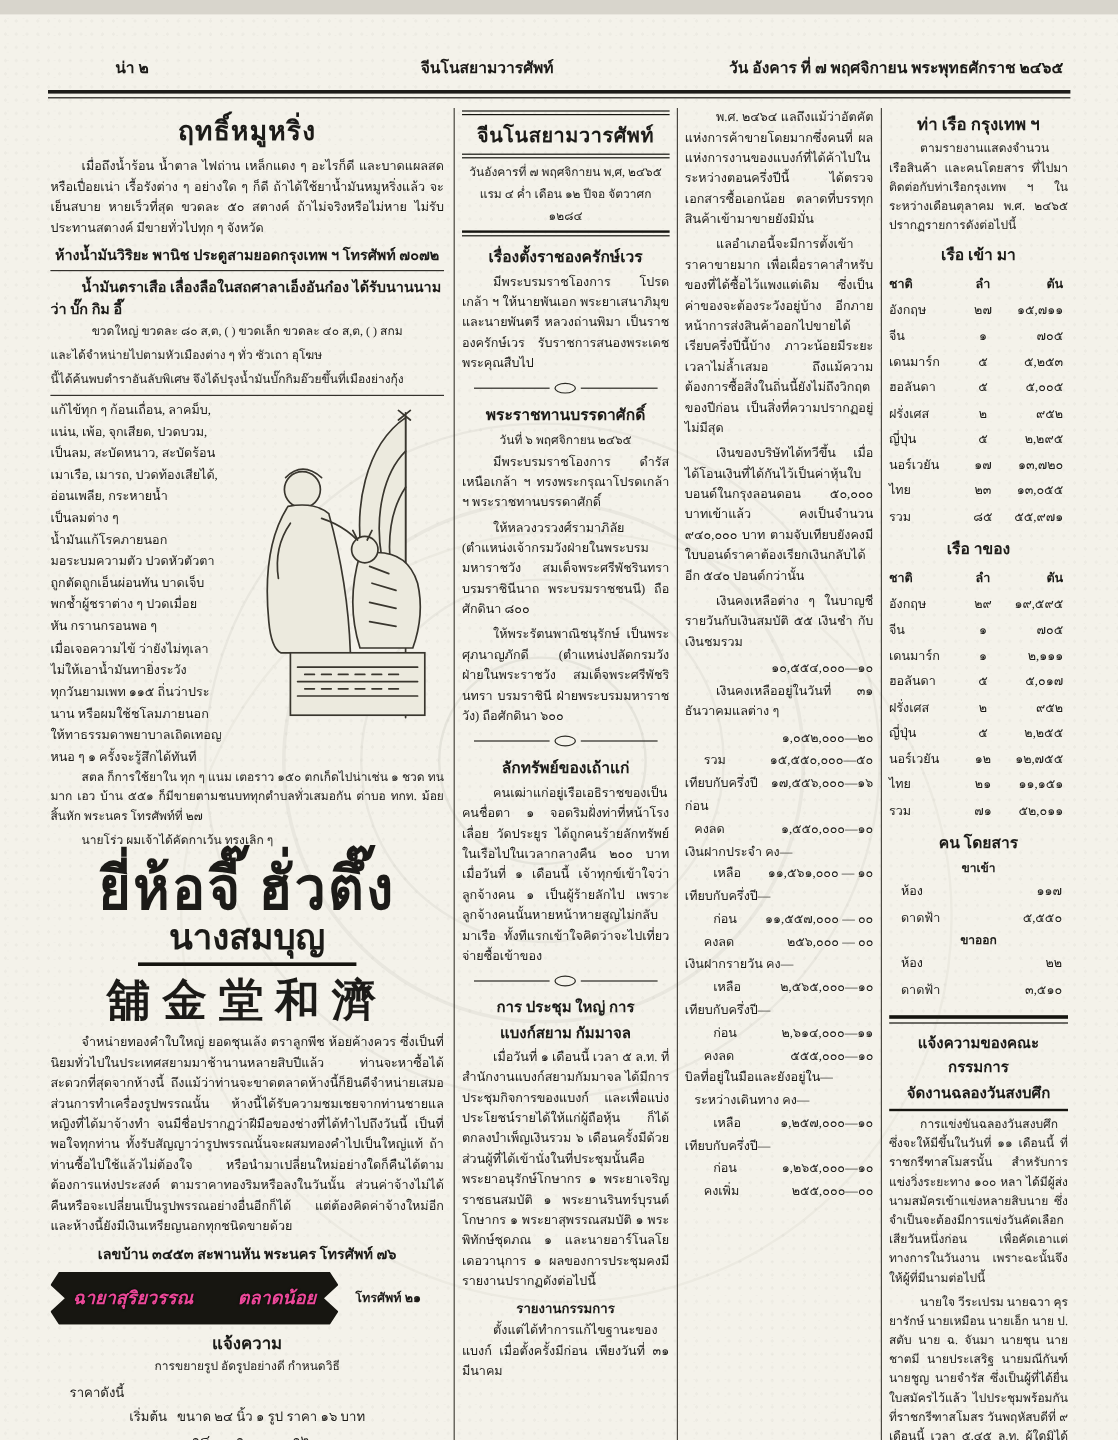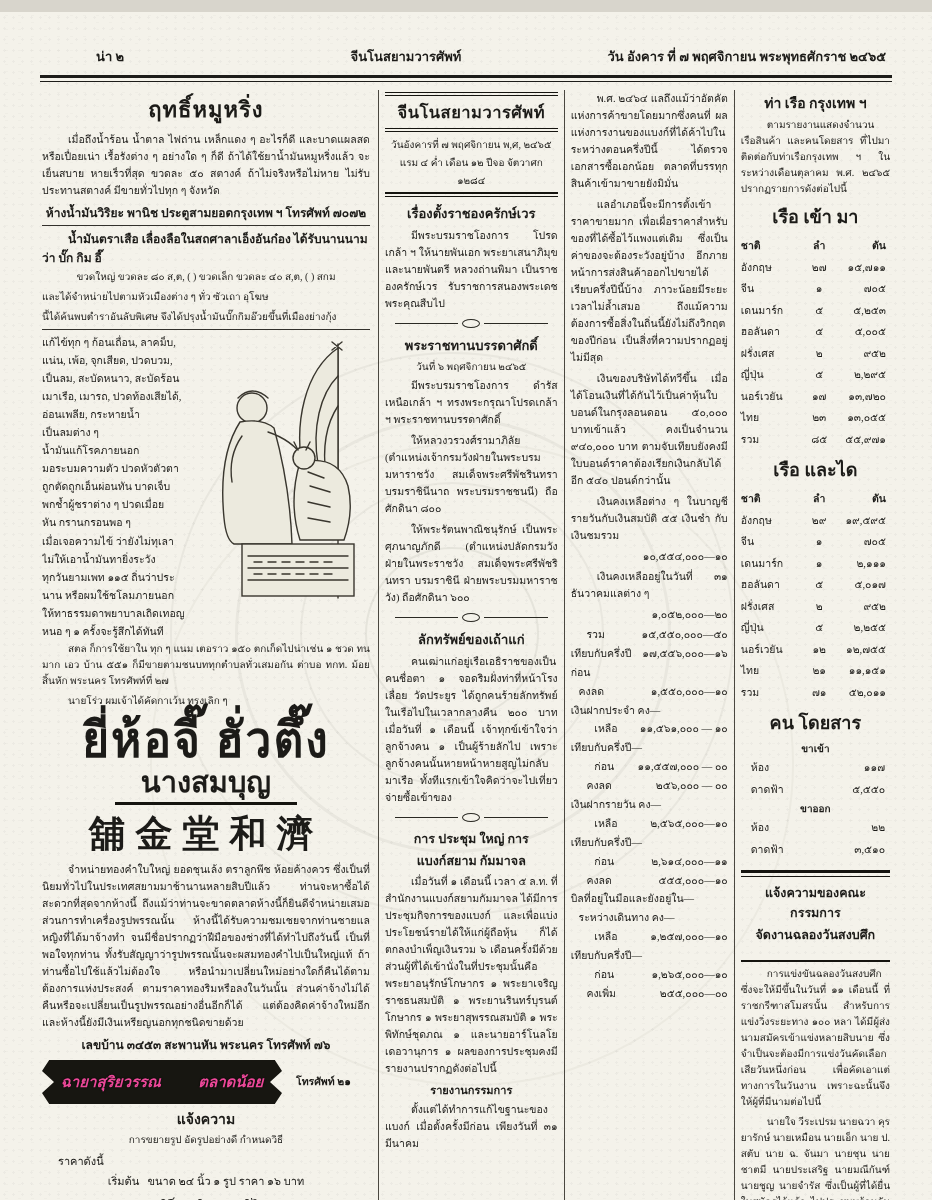--- a/index.html
+++ b/index.html
@@ -81,21 +81,21 @@
   .orndiv{display:flex;align-items:center;margin:7px 10px;}
   .orndiv::before,.orndiv::after{content:"";flex:1;border-top:1px solid #2a2923;}
   .orndiv span{width:16px;height:7px;border:1px solid #2a2923;border-radius:50%;margin:0 4px;}
 
   .finrow{display:flex;justify-content:space-between;font-size:10.5px;line-height:1.8;}
   .finrow .fl{white-space:pre-wrap;}
   .finrow .fa{white-space:nowrap;}
   .amtline{text-align:right;font-size:10.5px;margin:1px 0 3px 0;}
 
   .port-h{font-size:14px;font-weight:bold;text-align:center;margin:2px 0 3px 0;}
-  .subh{font-size:18px;font-weight:bold;text-align:center;margin:5px 0 4px 0;}
+  .subh{font-size:13px;font-weight:bold;text-align:center;margin:5px 0 4px 0;}
   .shead,.srow{display:flex;font-size:10.5px;line-height:2.05;}
   .shead{font-weight:bold;}
   .sc1{width:44%;}
   .sc2{width:20%;text-align:center;}
   .sc3{width:36%;text-align:right;padding-right:4px;}
   .paxrow{display:flex;font-size:10.5px;line-height:2.1;}
   .paxrow .pl{width:46%;padding-left:10px;}
   .paxrow .pv{width:44%;text-align:right;}
   .thick{height:3px;border-top:3px solid #15140f;border-bottom:1px solid #15140f;margin:8px 0 6px 0;}
 
@@ -427,21 +427,21 @@
             <span class="sc3">๑๓,๐๕๕</span>
           </div>
 
           <div class="srow">
             <span class="sc1">รวม</span>
             <span class="sc2">๘๕</span>
             <span class="sc3">๕๕,๙๗๑</span>
           </div>
         </div>
 
-      <div class="subh">เรือ และได</div>
+      <div class="subh">เรือ าของ</div>
       <div class="shead">
         <span class="sc1">ชาติ</span>
         <span class="sc2">ลำ</span>
         <span class="sc3">ตัน</span>
       </div>
       <div>
 
           <div class="srow">
             <span class="sc1">อังกฤษ</span>
             <span class="sc2">๒๙</span>
@@ -520,19 +520,19 @@
           </div>
 
           <div class="paxrow">
             <span class="pl">ดาดฟ้า</span>
             <span class="pv">๓,๕๑๐</span>
           </div>
         </div>
 
       <div class="thick"></div>
       <div class="arth2">แจ้งความของคณะกรรมการ</div>
-      <div class="arth2" style="border-bottom:2px solid #15140f;padding-bottom:15px;margin-bottom:4px;">จัดงานฉลองวันสงบศึก</div>
+      <div class="arth2" style="border-bottom:2px solid #15140f;padding-bottom:3px;margin-bottom:4px;">จัดงานฉลองวันสงบศึก</div>
       <p class="xs just ind">การแข่งขันฉลองวันสงบศึก ซึ่งจะให้มีขึ้นในวันที่ ๑๑ เดือนนี้ ที่ราชกรีฑาสโมสรนั้น สำหรับการแข่งวิ่งระยะทาง ๑๐๐ หลา ได้มีผู้ส่งนามสมัครเข้าแข่งหลายสิบนาย ซึ่งจำเป็นจะต้องมีการแข่งวันคัดเลือกเสียวันหนึ่งก่อน เพื่อคัดเอาแต่ทางการในวันงาน เพราะฉะนั้นจึงให้ผู้ที่มีนามต่อไปนี้</p>
       <p class="xs just ind">นายใจ วีระเปรม นายฉวา คุรยารักษ์ นายเหมือน นายเอ็ก นาย ป. สตับ นาย ฉ. จันมา นายชุน นายชาตมี นายประเสริฐ นายมณีกันฑ์ นายชูญ นายจำรัส ซึ่งเป็นผู้ที่ได้ยื่นใบสมัครไว้แล้ว ไปประชุมพร้อมกันที่ราชกรีฑาสโมสร วันพฤหัสบดีที่ ๙ เดือนนี้ เวลา ๕.๔๕ ล.ท. ผู้ใดมิได้เข้าแข่งขันในการคัดเลือกนี้แล้ว กรรมการจะไม่จดนามสำหรับเข้าแข่งขันในวันงานต่อไป</p>
 
     </div>
   </div>
 </div>
 
 </body></html>

